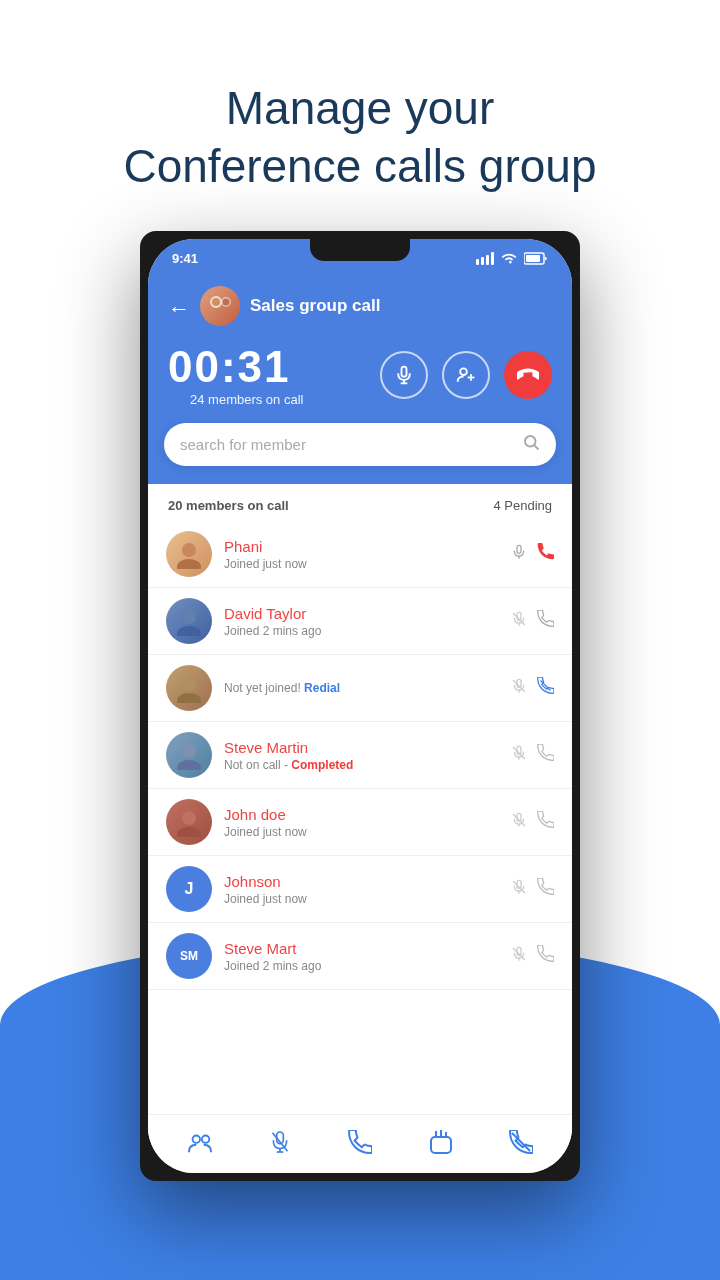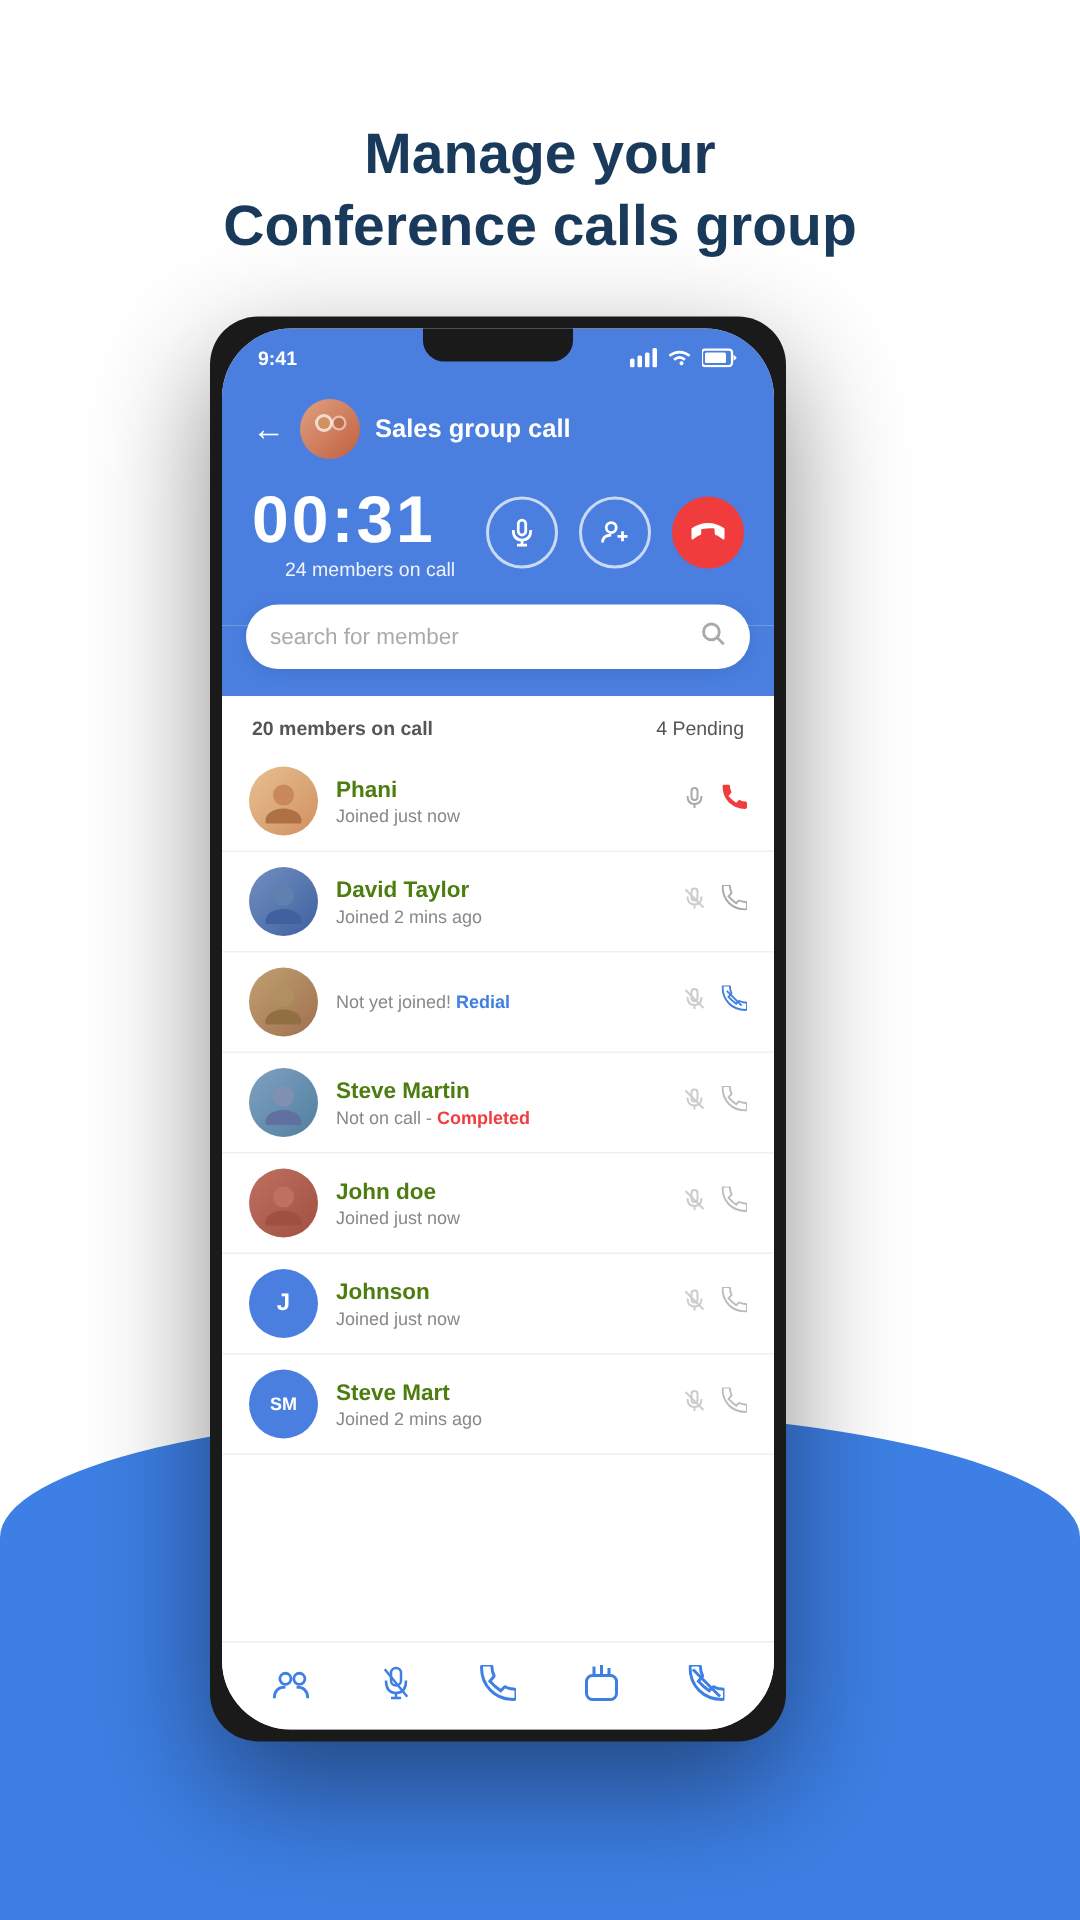--- a/index.html
+++ b/index.html
@@ -25,38 +25,38 @@
       background: #3d7fe4;
       border-radius: 60% 60% 0 0 / 30% 30% 0 0;
       z-index: 0;
     }
 
     .headline {
       margin-top: 80px;
       text-align: center;
       z-index: 1;
       color: #1a3a5c;
-      font-size: 38px;
-      font-weight: 700;
+      font-size: 46px;
+      font-weight: 400;
       line-height: 1.25;
     }
 
     .phone-wrapper {
       z-index: 2;
       margin-top: 36px;
       width: 440px;
       height: 950px;
       position: relative;
     }
 
     .phone-outer {
-      width: 384px;
+      width: 440px;
       height: 950px;
       background: #1a1a1a;
-      border-radius: 32px;
+      border-radius: 16px;
       position: relative;
       box-shadow: 0 30px 80px rgba(0,0,0,0.45);
       overflow: hidden;
     }
 
     
     .phone-outer::before {
       content: '';
       position: absolute;
       left: -6px;
@@ -271,22 +271,22 @@
       font-size: 15px;
       color: white;
     }
 
     .member-info {
       flex: 1;
     }
 
     .member-name {
       font-size: 15px;
-      font-weight: 700;
-      color: #4d7c0f;
+      font-weight: 400;
+      color: #ef4444;
       margin-bottom: 2px;
     }
 
     .member-status {
       font-size: 12px;
       color: #888;
     }
 
     .member-status .redial-link {
       color: #3d7fe4;

